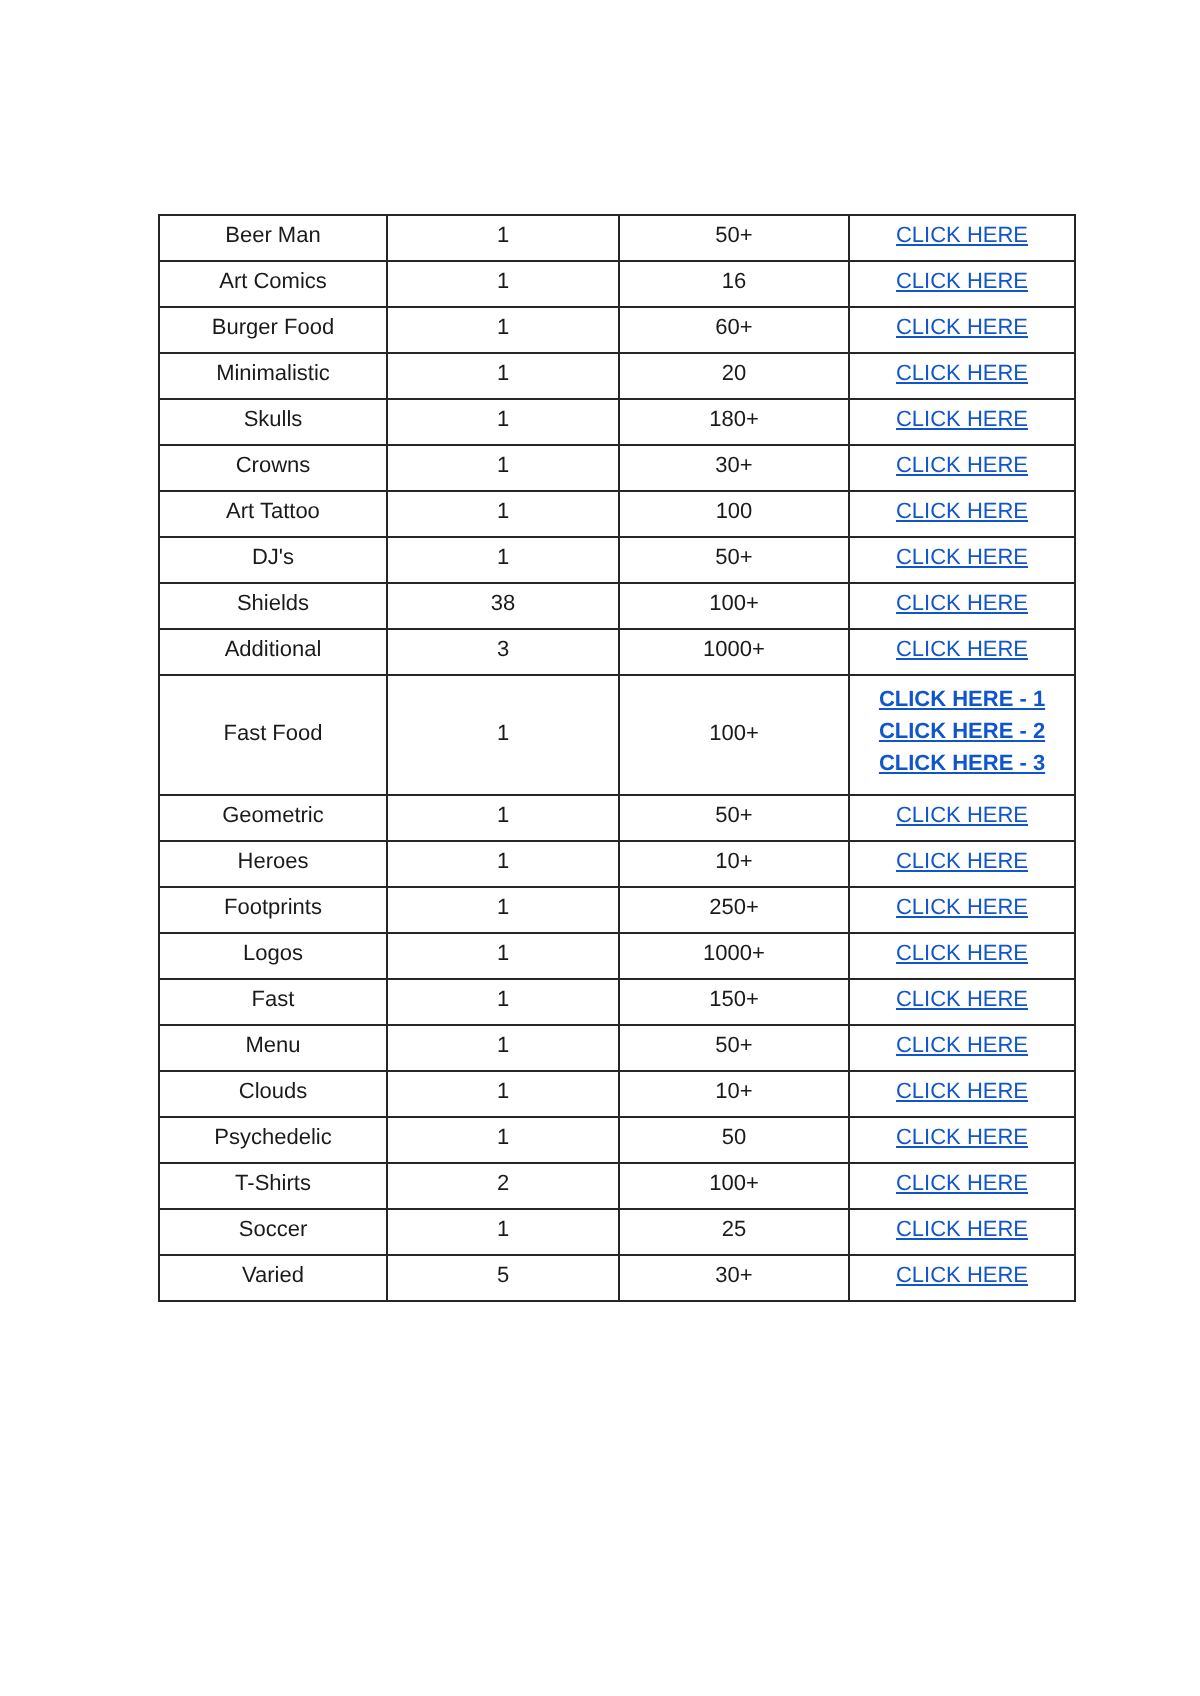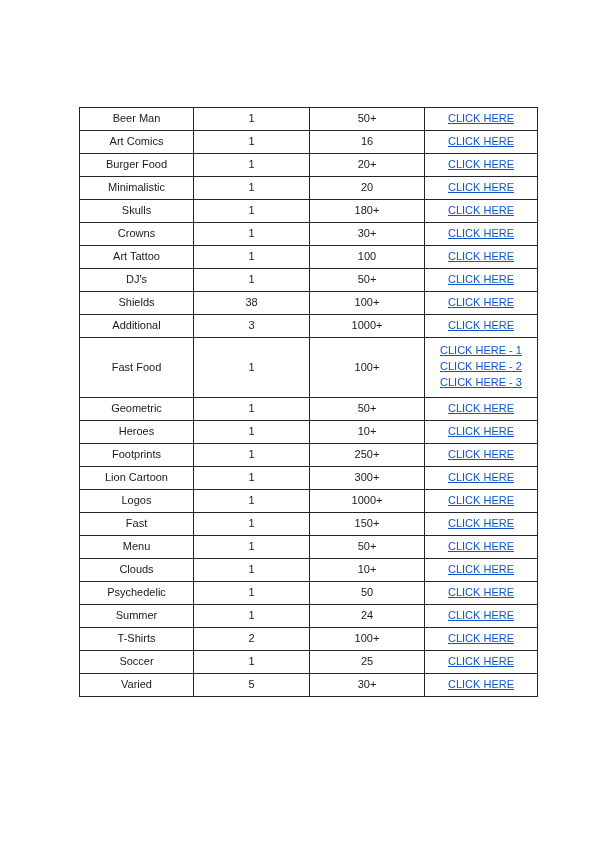--- a/index.html
+++ b/index.html
@@ -61,20 +61,21 @@
   a.click-link {
     color: #1155cc;
     text-decoration: underline;
     font-size: 11px;
     display: inline-block;
     cursor: pointer;
     white-space: nowrap;
   }
   td.multi-link .cell-inner {
     padding: 5px 3px 6px 3px;
+    font-weight: bold;
   }
   td.multi-link a.click-link {
     display: block;
     margin: 0 auto;
     width: max-content;
     line-height: 1.45;
   }
   .name-cell { font-size: 11px; }
 </style>
 </head>
@@ -119,21 +120,21 @@
             </td>
           </tr>
           <tr>
             <td class="name-cell">
               <span class="cell-inner">Burger Food</span>
             </td>
             <td>
               <span class="cell-inner">1</span>
             </td>
             <td>
-              <span class="cell-inner">20+</span>
+              <span class="cell-inner">60+</span>
             </td>
             <td class="links-cell">
               <span class="cell-inner"><a class="click-link">CLICK HERE</a></span>
             </td>
           </tr>
           <tr>
             <td class="name-cell">
               <span class="cell-inner">Minimalistic</span>
             </td>
             <td>
@@ -285,34 +286,20 @@
             </td>
             <td>
               <span class="cell-inner">250+</span>
             </td>
             <td class="links-cell">
               <span class="cell-inner"><a class="click-link">CLICK HERE</a></span>
             </td>
           </tr>
           <tr>
             <td class="name-cell">
-              <span class="cell-inner">Lion Cartoon</span>
-            </td>
-            <td>
-              <span class="cell-inner">1</span>
-            </td>
-            <td>
-              <span class="cell-inner">300+</span>
-            </td>
-            <td class="links-cell">
-              <span class="cell-inner"><a class="click-link">CLICK HERE</a></span>
-            </td>
-          </tr>
-          <tr>
-            <td class="name-cell">
               <span class="cell-inner">Logos</span>
             </td>
             <td>
               <span class="cell-inner">1</span>
             </td>
             <td>
               <span class="cell-inner">1000+</span>
             </td>
             <td class="links-cell">
               <span class="cell-inner"><a class="click-link">CLICK HERE</a></span>
@@ -362,34 +349,20 @@
           </tr>
           <tr>
             <td class="name-cell">
               <span class="cell-inner">Psychedelic</span>
             </td>
             <td>
               <span class="cell-inner">1</span>
             </td>
             <td>
               <span class="cell-inner">50</span>
-            </td>
-            <td class="links-cell">
-              <span class="cell-inner"><a class="click-link">CLICK HERE</a></span>
-            </td>
-          </tr>
-          <tr>
-            <td class="name-cell">
-              <span class="cell-inner">Summer</span>
-            </td>
-            <td>
-              <span class="cell-inner">1</span>
-            </td>
-            <td>
-              <span class="cell-inner">24</span>
             </td>
             <td class="links-cell">
               <span class="cell-inner"><a class="click-link">CLICK HERE</a></span>
             </td>
           </tr>
           <tr>
             <td class="name-cell">
               <span class="cell-inner">T-Shirts</span>
             </td>
             <td>

